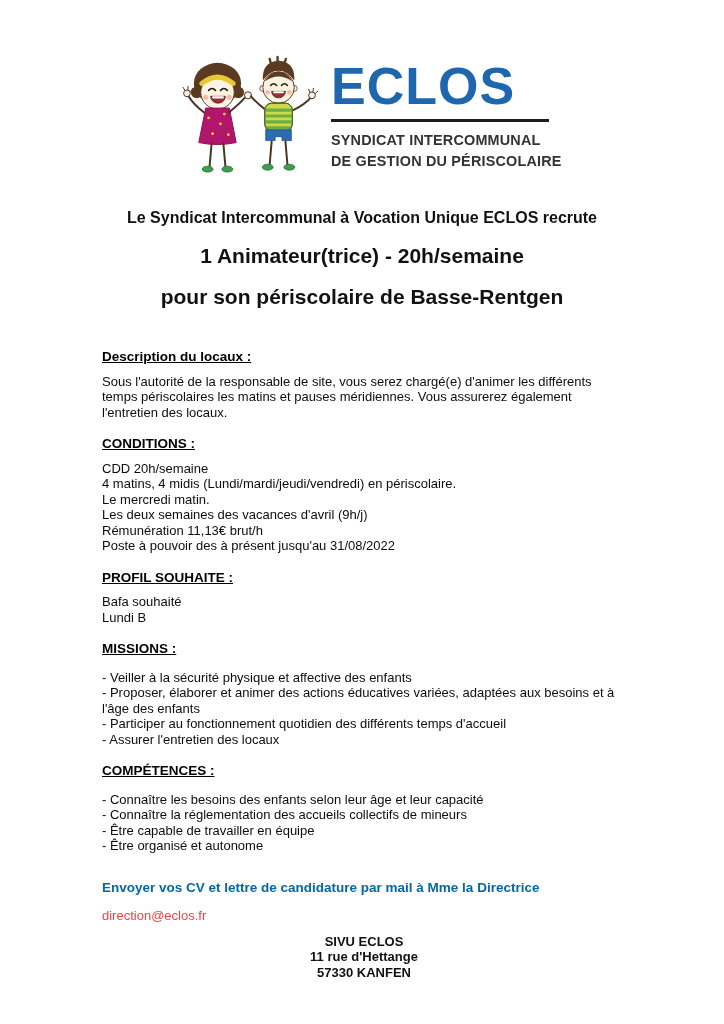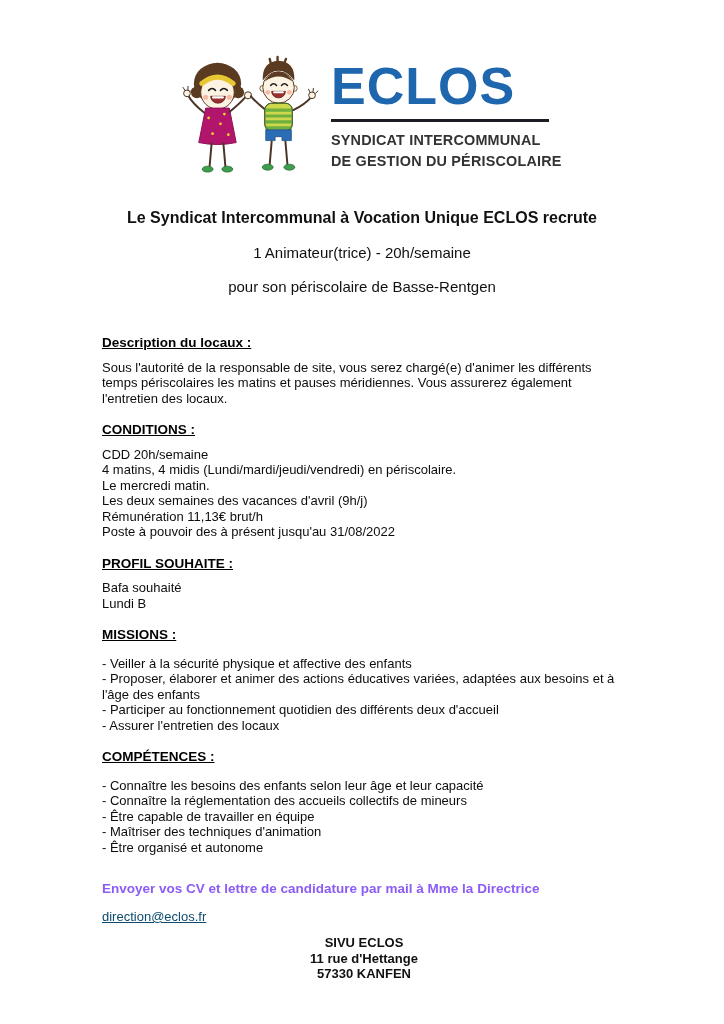--- a/index.html
+++ b/index.html
@@ -40,21 +40,21 @@
     line-height: 21px;
     letter-spacing: 0.2px;
     white-space: nowrap;
     transform: scaleX(0.96);
     transform-origin: left center;
   }
 
   
   .headings { margin-top: 30px; text-align: center; }
   .h-small { font-size: 16px; font-weight: 700; margin-bottom: 17px; }
-  .h-big   { font-size: 15px; font-weight: 400; margin-bottom: 17px; }
+  .h-big   { font-size: 21px; font-weight: 700; margin-bottom: 17px; }
 
   
   .content {
     margin: 40px 84px 0 88px;
     font-size: 13px;
     line-height: 15.5px;
     color: #0d0d0d;
   }
   .section { margin-bottom: 16px; }
   .section-title {
@@ -62,27 +62,26 @@
     font-weight: 700;
     text-decoration: underline;
     margin-bottom: 9px;
     color: #000;
   }
   .section-gap .section-title { margin-bottom: 13px; }
   .para, .line { font-size: 13px; line-height: 15.5px; }
 
   
   .footer { margin: 26px 84px 0 88px; }
-  .cta { font-size: 13.5px; font-weight: 700; color: #8b5cf6; }
+  .cta { font-size: 13.5px; font-weight: 700; color: #0369a1; }
   .email-link {
     display: inline-block;
     margin: 13px 0 11px 0;
     font-size: 13px;
-    color: #0c4a6e;
-    text-decoration: underline;
+    color: #ef4444;
     cursor: pointer;
   }
   .address { font-size: 13px; font-weight: 700; line-height: 15.5px; color: #111; text-align: center; }
 </style>
 </head>
 <body>
 
 <div class="page">
 
   <header class="logo-row">
@@ -196,30 +195,29 @@
     <section class="section">
       <div class="section-title">PROFIL SOUHAITE :</div>
       <div class="line">Bafa souhaité</div>
       <div class="line">Lundi B</div>
     </section>
 
     <section class="section section-gap">
       <div class="section-title">MISSIONS :</div>
       <div class="line">- Veiller à la sécurité physique et affective des enfants</div>
       <div class="line">- Proposer, élaborer et animer des actions éducatives variées, adaptées aux besoins et à l'âge des enfants</div>
-      <div class="line">- Participer au fonctionnement quotidien des différents deux d'accueil</div>
+      <div class="line">- Participer au fonctionnement quotidien des différents temps d'accueil</div>
       <div class="line">- Assurer l'entretien des locaux</div>
     </section>
 
     <section class="section section-gap">
       <div class="section-title">COMPÉTENCES :</div>
       <div class="line">- Connaître les besoins des enfants selon leur âge et leur capacité</div>
       <div class="line">- Connaître la réglementation des accueils collectifs de mineurs</div>
       <div class="line">- Être capable de travailler en équipe</div>
-      <div class="line">- Maîtriser des techniques d'animation</div>
       <div class="line">- Être organisé et autonome</div>
     </section>
 
   </main>
 
   <footer class="footer">
     <p class="cta">Envoyer vos CV et lettre de candidature par mail à Mme la Directrice</p>
     <a class="email-link">direction@eclos.fr</a>
     <div class="address">
       <div>SIVU ECLOS</div>

